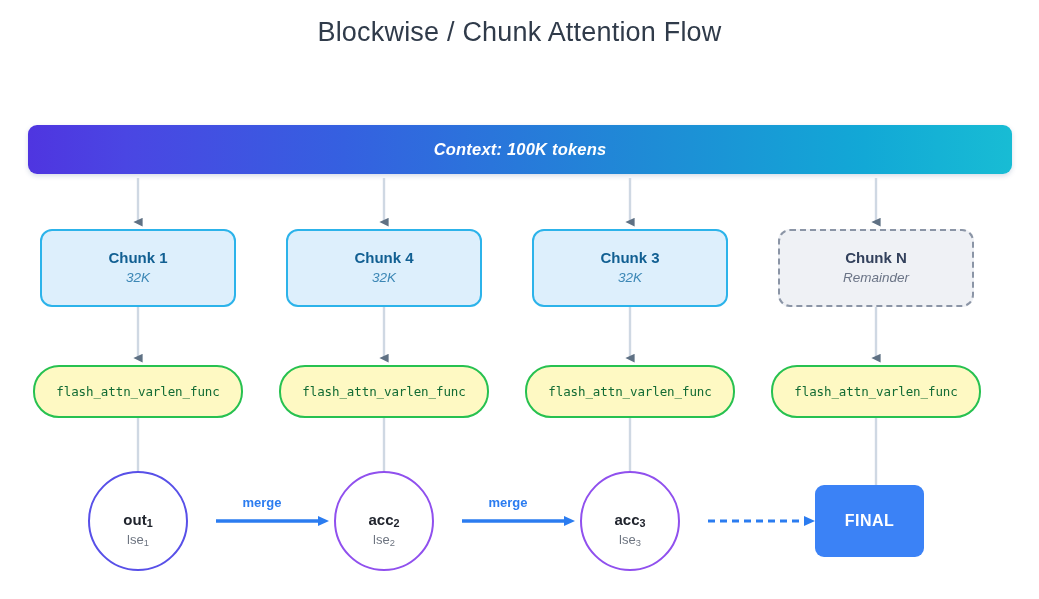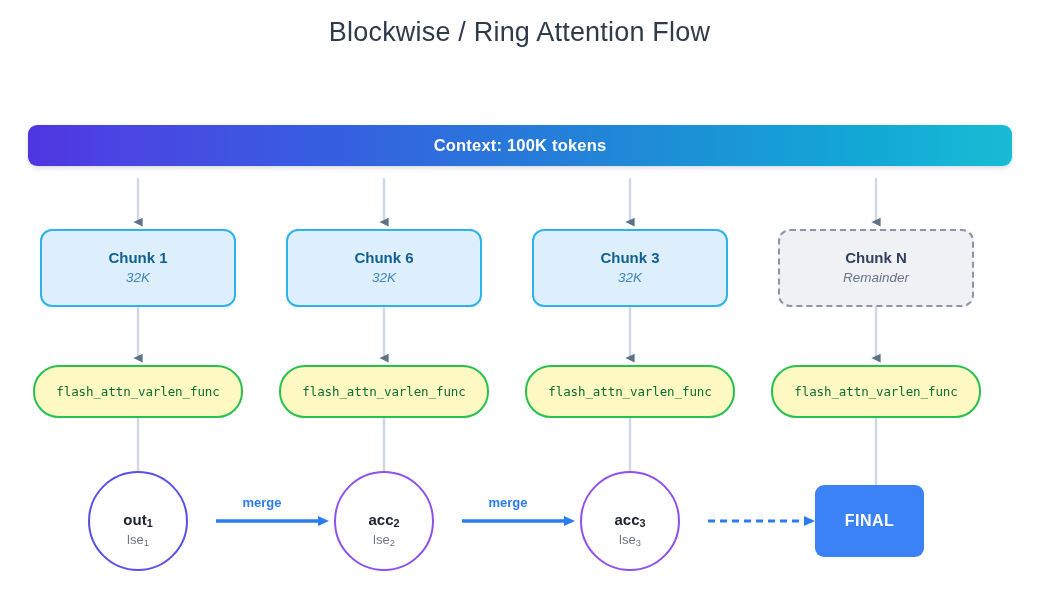--- a/index.html
+++ b/index.html
@@ -32,27 +32,28 @@
     color: #303b4a;
     letter-spacing: 0.2px;
   }
 
   
   .context-bar {
     position: absolute;
     left: 28px;
     top: 125px;
     width: 984px;
-    height: 41px;
+    height: 49px;
     border-radius: 9px;
     background: linear-gradient(90deg, #4f35e0 0%, #4a46e3 10%, #3560e0 32%, #1f8ad6 62%, #12a8d6 85%, #18bcd4 100%);
     box-shadow: 0 2px 5px rgba(30,60,120,0.18);
     display: flex;
     align-items: center;
     justify-content: center;
+    font-style: italic;
   }
   .context-bar-label {
     color: #ffffff;
     font-size: 16.5px;
     font-weight: bold;
     letter-spacing: 0.2px;
   }
 
   
   #wires {
@@ -187,21 +188,21 @@
     font-size: 16px;
     font-weight: bold;
     letter-spacing: 0.5px;
   }
 </style>
 </head>
 <body>
 
 <div id="diagram">
 
-  <div class="title">Blockwise / Ring Attention Flow</div>
+  <div class="title">Blockwise / Chunk Attention Flow</div>
 
   <div class="context-bar">
     <span class="context-bar-label">Context: 100K tokens</span>
   </div>
 
   <svg id="wires" viewBox="0 0 1039 599" width="1039" height="599">
     <defs>
       <marker id="gray-head" markerWidth="11" markerHeight="11" refX="4.2" refY="5.2" orient="auto" markerUnits="userSpaceOnUse">
         <path d="M0,0.6 L8.6,0.6 L4.3,9.8 Z" fill="#5f7184"></path>
       </marker>
@@ -239,21 +240,21 @@
     <g>
       <line x1="708" y1="521" x2="808" y2="521" stroke="#2b7cf0" stroke-width="3" stroke-dasharray="7 5" marker-end="url(#blue-head)"></line>
     </g>
   </svg>
 
   <div class="chunk" style="left:40px;">
     <span class="chunk-title">Chunk 1</span>
     <span class="chunk-sub">32K</span>
   </div>
   <div class="chunk" style="left:286px;">
-    <span class="chunk-title">Chunk 6</span>
+    <span class="chunk-title">Chunk 4</span>
     <span class="chunk-sub">32K</span>
   </div>
   <div class="chunk" style="left:532px;">
     <span class="chunk-title">Chunk 3</span>
     <span class="chunk-sub">32K</span>
   </div>
   <div class="chunk dashed" style="left:778px;">
     <span class="chunk-title">Chunk N</span>
     <span class="chunk-sub">Remainder</span>
   </div>

